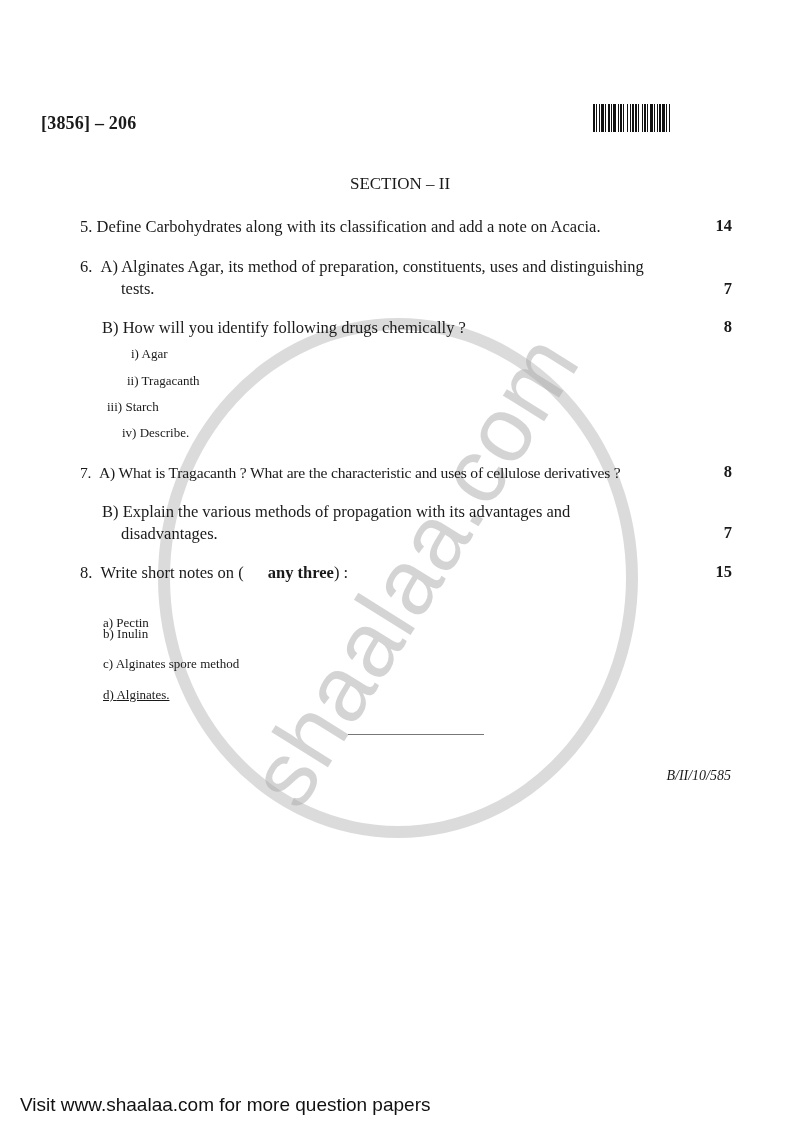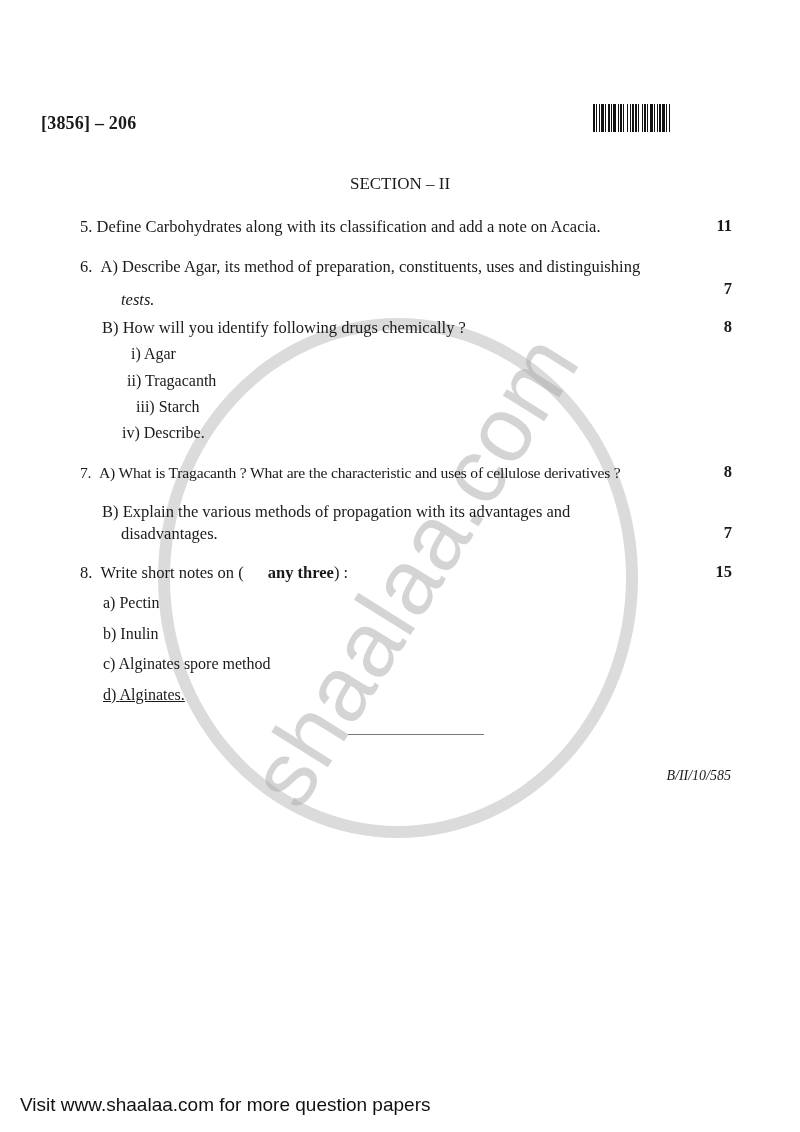--- a/index.html
+++ b/index.html
@@ -15,21 +15,21 @@
     .barcode {
       left: 593px; top: 104px; width: 140px; height: 28px;
       display: flex; align-items: stretch;
     }
     .barcode span { display: block; height: 100%; background: #111; }
     .section-title {
       left: 0; width: 800px; top: 174px; text-align: center; font-size: 17px;
     }
     .q { font-size: 16.5px; line-height: 22px; }
     .marks { right: 68px; font-weight: bold; font-size: 16.5px; text-align: right; }
-    .sub { font-size: 16px; line-height: 22px; }
+    .sub { font-size: 13px; line-height: 22px; }
     .rule { left: 348px; top: 734px; width: 136px; height: 1px; background: #777; }
     .ref { right: 69px; top: 768px; font-size: 14px; font-style: italic; }
     .footer {
       left: 20px; top: 1094px; font-family: "Liberation Sans", "DejaVu Sans", sans-serif;
       font-size: 19px; color: #111;
     }
     .wm-circle {
       left: 158px; top: 318px; width: 480px; height: 520px; border-radius: 50%;
       border: 12px solid rgba(190,190,190,0.55); box-sizing: border-box; pointer-events: none;
     }
@@ -103,45 +103,45 @@
     <span style="width: 1px;"></span>
     <span style="width: 2px; background: transparent;"></span>
   </div>
 
 <div class="abs section-title">SECTION – II</div>
 
 <div class="abs q" style="left:80px; top:216px;">
   <span>5.</span>
   <span style="">Define Carbohydrates along with its classification and add a note on Acacia.</span>
 </div>
-<div class="abs marks" style="top:216px;">11</div>
+<div class="abs marks" style="top:216px;">14</div>
 
 <div class="abs q" style="left:80px; top:256px;">
   <span>6.</span>
   <span style="margin-left:4px;">A)</span>
-  <span>Describe Agar, its method of preparation, constituents, uses and distinguishing</span>
+  <span>Alginates Agar, its method of preparation, constituents, uses and distinguishing</span>
 </div>
-<div class="abs q" style="left:121px; top:289px;font-style:italic;">tests.</div>
+<div class="abs q" style="left:121px; top:278px;">tests.</div>
 <div class="abs marks" style="top:279px;">7</div>
 
 <div class="abs q" style="left:102px; top:317px;">
   <span>B)</span>
   <span>How will you identify following drugs chemically ?</span>
 </div>
 <div class="abs marks" style="top:317px;">8</div>
 
 <div class="abs sub" style="left:131px; top:343px;">
   <span>i)</span>
   <span>Agar</span>
 </div>
 <div class="abs sub" style="left:127px; top:370px;">
   <span>ii)</span>
   <span>Tragacanth</span>
 </div>
-<div class="abs sub" style="left:136px; top:396px;">
+<div class="abs sub" style="left:107px; top:396px;">
   <span>iii)</span>
   <span>Starch</span>
 </div>
 <div class="abs sub" style="left:122px; top:422px;">
   <span>iv)</span>
   <span>Describe.</span>
 </div>
 
 <div class="abs q" style="left:80px; top:462px; font-size:15.6px; letter-spacing:-0.2px;">
   <span>7.</span>
@@ -156,21 +156,21 @@
 </div>
 <div class="abs q" style="left:121px; top:523px;">disadvantages.</div>
 <div class="abs marks" style="top:523px;">7</div>
 
 <div class="abs q" style="left:80px; top:562px;">
   <span>8.</span>
   <span style="margin-left:4px;">Write short notes on (</span><b>any three</b><span>) :</span>
 </div>
 <div class="abs marks" style="top:562px;text-align:center;">15</div>
 
-<div class="abs sub" style="left:103px; top:592px;">
+<div class="abs sub" style="left:103px; top:612px;">
   <span>a)</span>
   <span>Pectin</span>
 </div>
 <div class="abs sub" style="left:103px; top:623px;">
   <span>b)</span>
   <span>Inulin</span>
 </div>
 <div class="abs sub" style="left:103px; top:653px;">
   <span>c)</span>
   <span>Alginates spore method</span>

